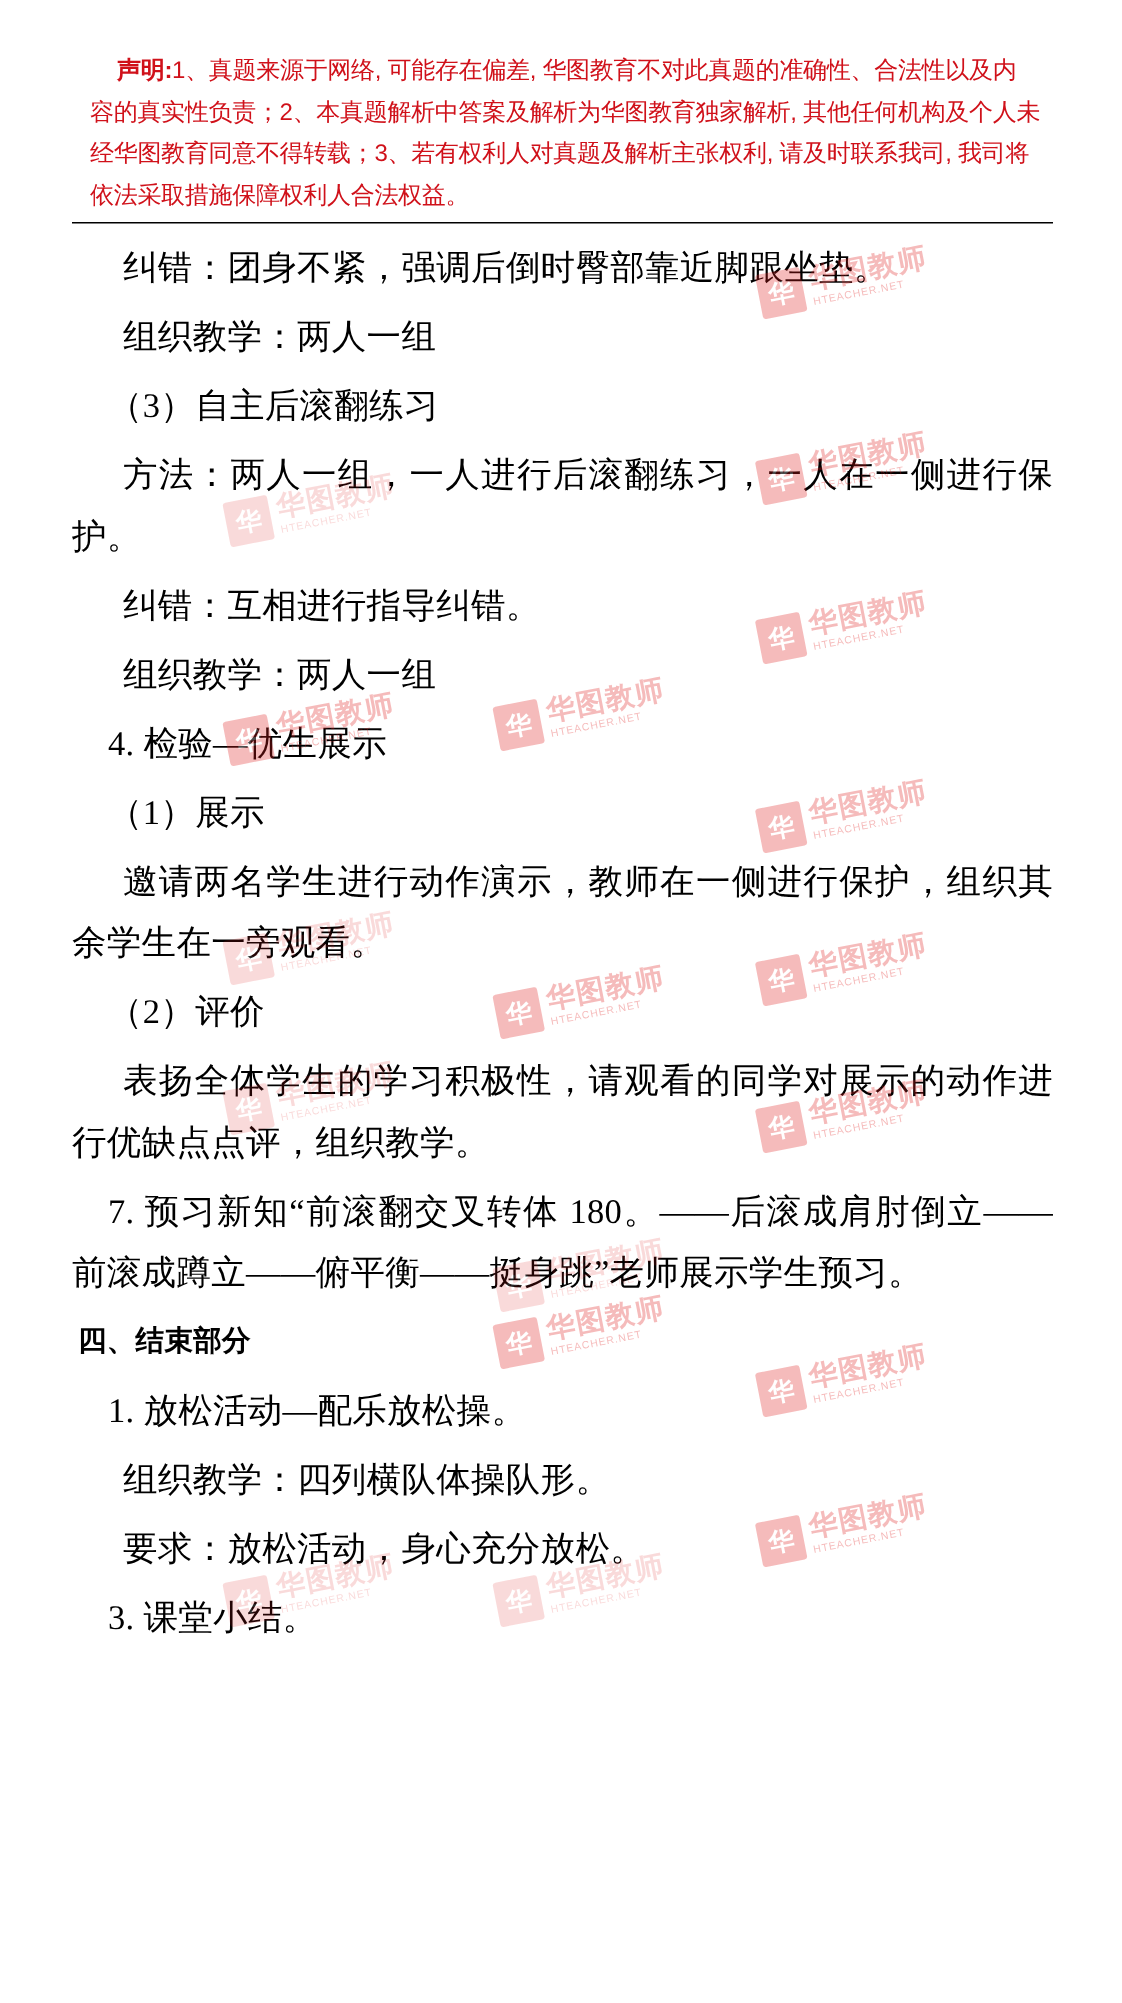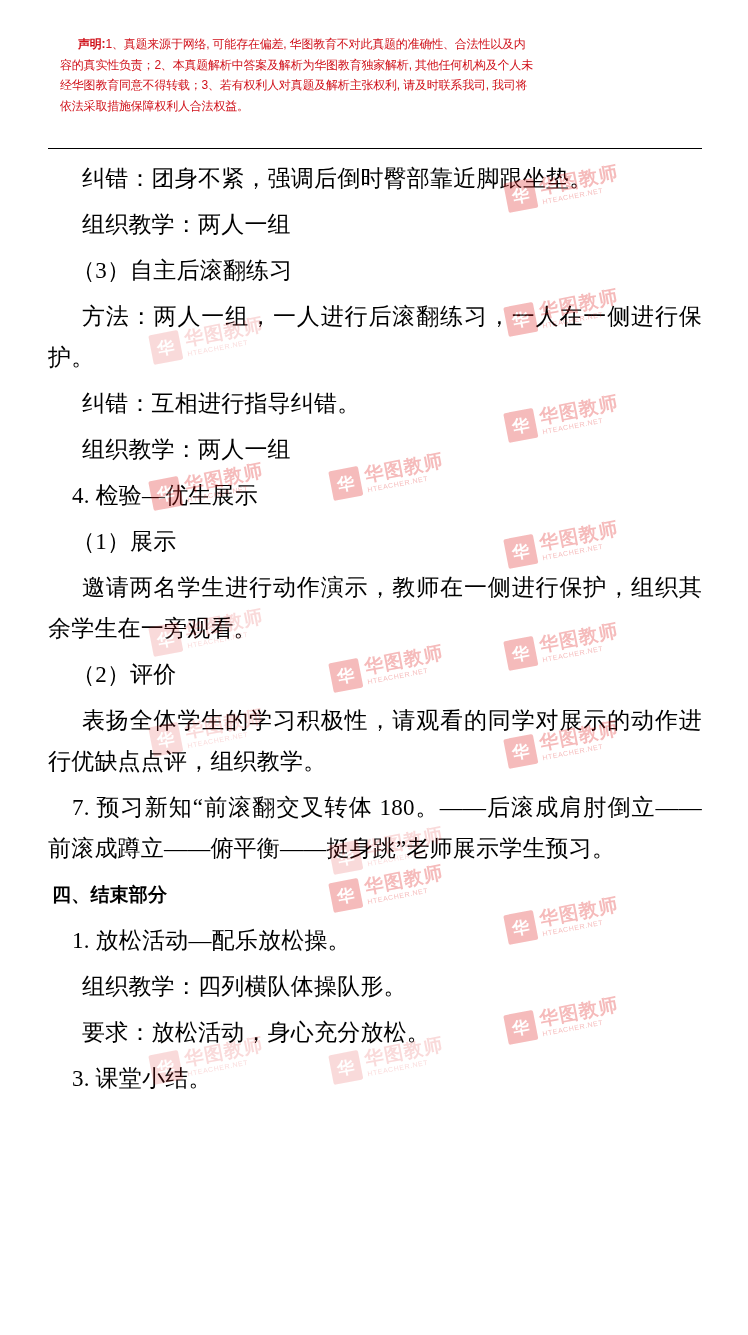--- a/index.html
+++ b/index.html
@@ -24,21 +24,21 @@
     padding: 0;
   }
 
   
   .disclaimer {
     position: absolute;
     left: 60px;
     top: 34px;
     width: 640px;
     color: #d0111a;
-    font-size: 12px;
+    font-size: 16px;
     line-height: 1.72;
     text-align: justify;
     font-family: "Liberation Sans", "DejaVu Sans", sans-serif;
     letter-spacing: -0.2px;
   }
   .disclaimer .lead {
     font-weight: bold;
   }
   .disclaimer .d-line {
     display: block;

